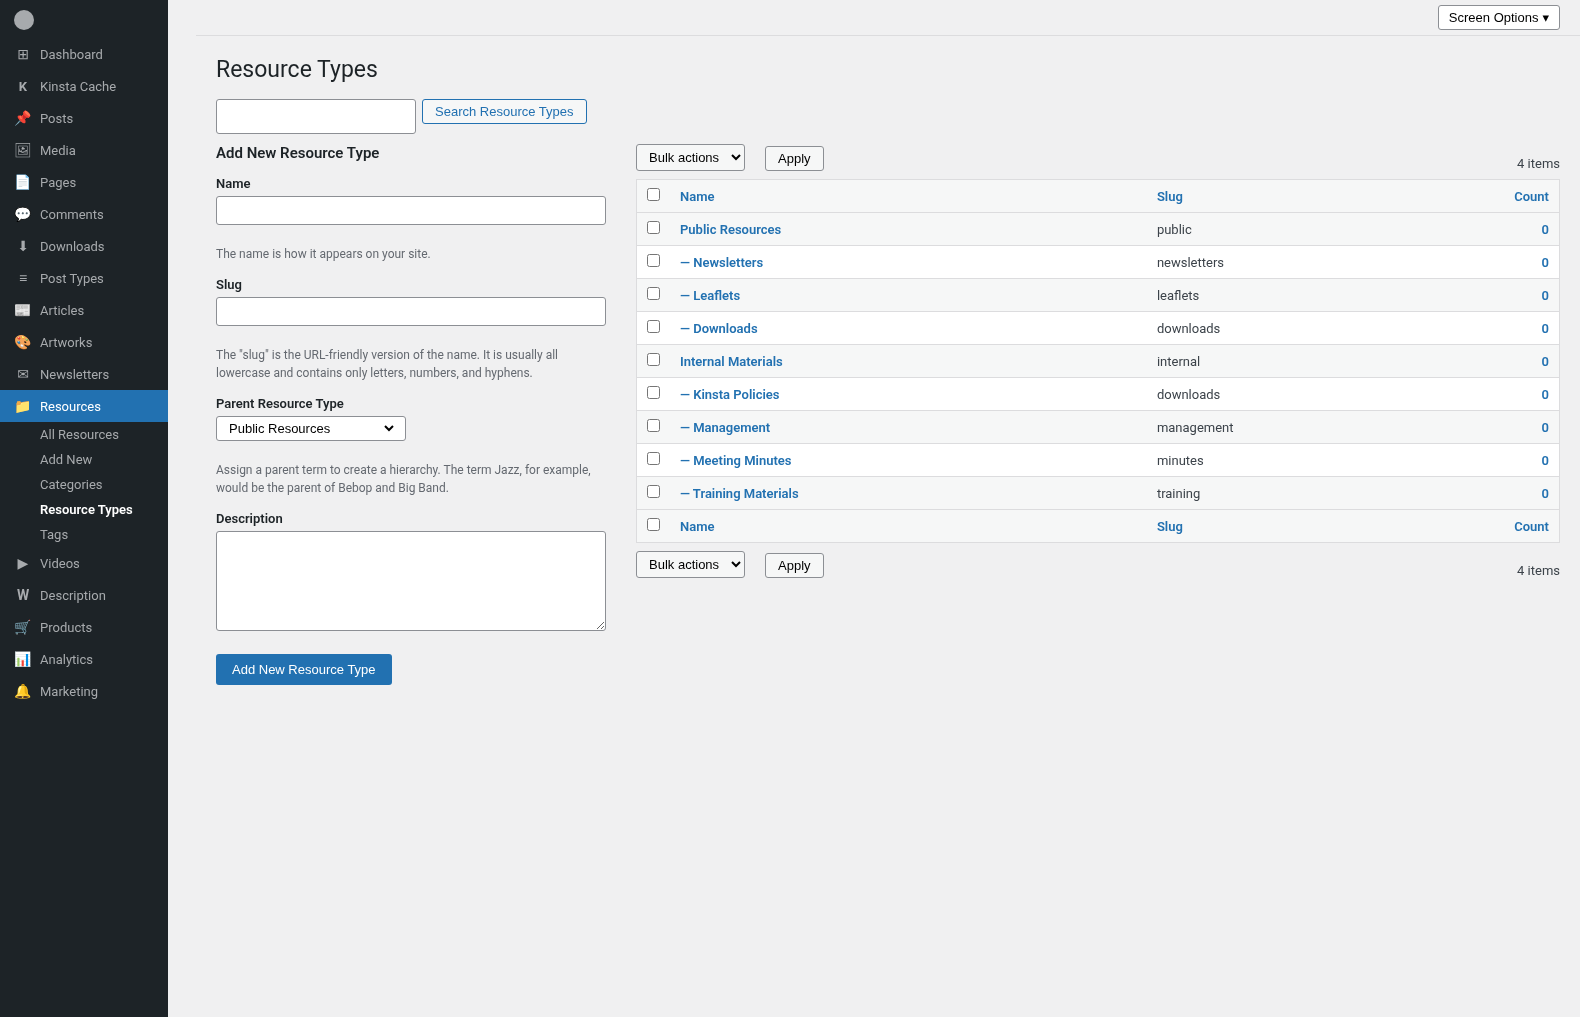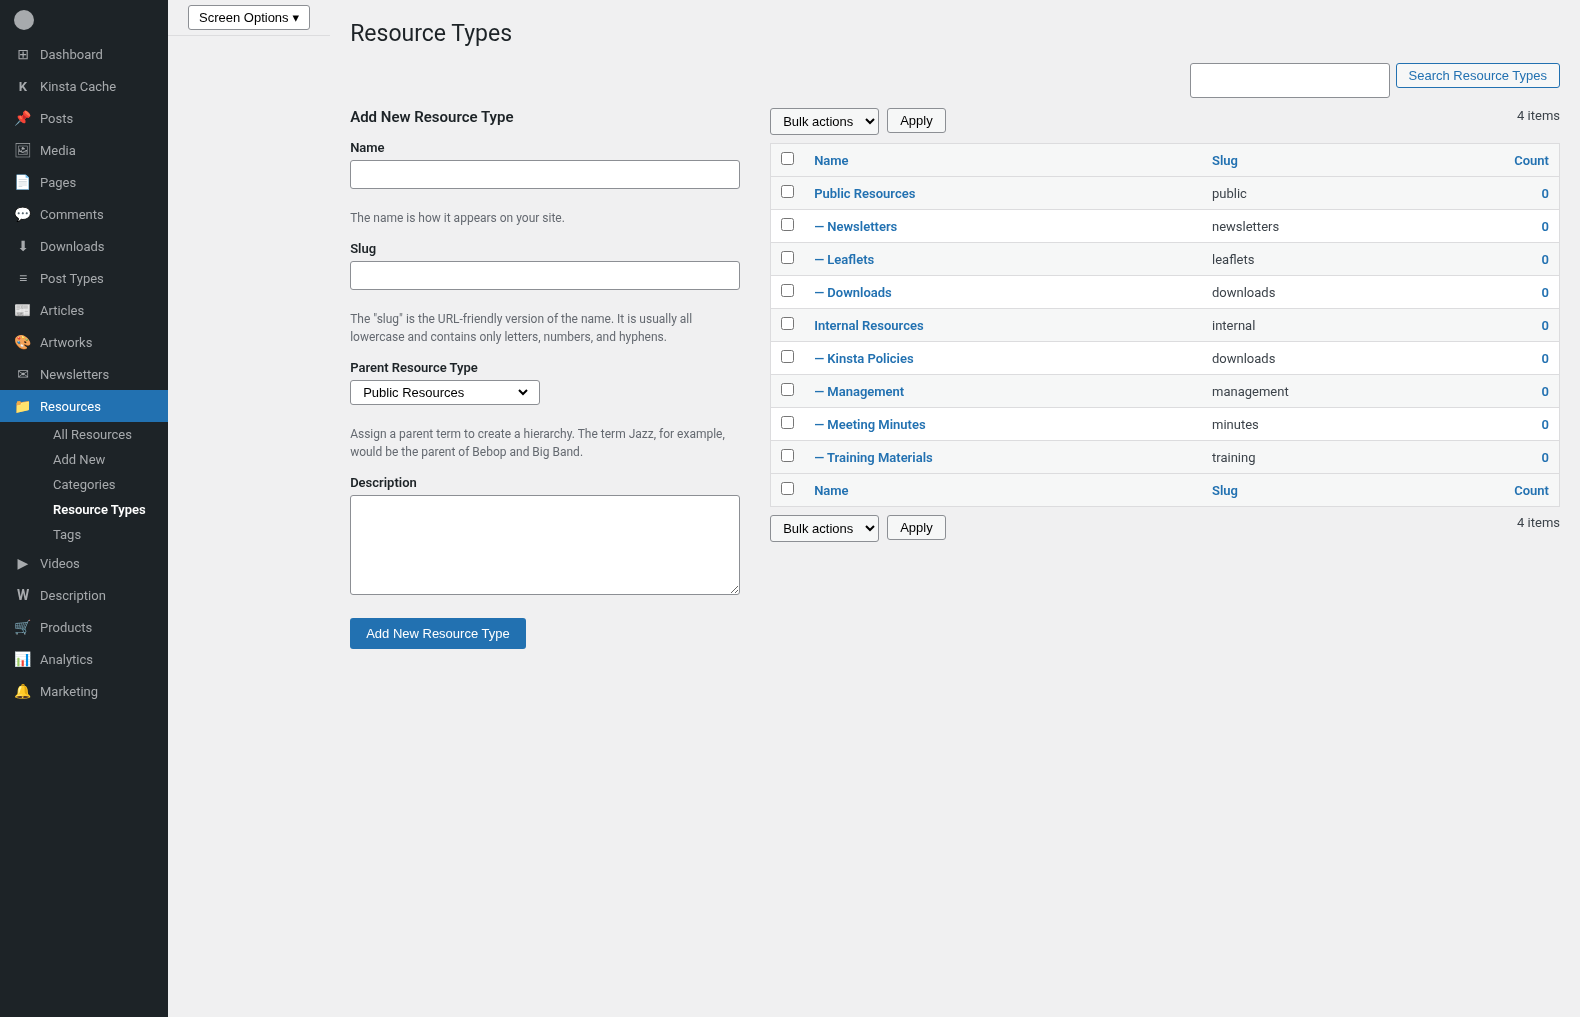--- a/index.html
+++ b/index.html
@@ -44,33 +44,34 @@
       width: 18px; height: 18px;
       flex-shrink: 0;
       display: flex; align-items: center; justify-content: center;
       font-size: 14px;
     }
     .sidebar-submenu {
       background: #1d2327;
     }
     .sidebar-submenu-item {
       display: block;
-      padding: 5px 14px 5px 53px;
+      padding: 5px 14px 5px 40px;
       color: #a7aaad;
       cursor: pointer;
       font-size: 13px;
     }
     .sidebar-submenu-item.active { color: #fff; font-weight: 600; }
 
     
     #main {
       flex: 1;
       overflow-y: auto;
       display: flex;
-      flex-direction: row;
+      flex-direction: column;
+      padding-left: 28px;
     }
     #topbar {
       background: #f0f0f1;
       display: flex;
       justify-content: flex-end;
       padding: 0 20px;
       height: 36px;
       align-items: center;
       border-bottom: 1px solid #dcdcde;
     }
@@ -93,21 +94,20 @@
 
     h1.page-title {
       font-size: 23px;
       font-weight: 400;
       color: #1d2327;
       margin-bottom: 16px;
     }
 
     .search-bar {
       display: flex;
-      justify-content: flex-end;
       gap: 6px;
       margin-bottom: 10px;
     }
     .search-bar input {
       border: 1px solid #8c8f94;
       border-radius: 3px;
       padding: 4px 8px;
       font-size: 13px;
       width: 200px;
     }
@@ -176,22 +176,22 @@
       cursor: pointer;
       margin-top: 6px;
     }
 
     
     .table-area {
       flex: 1;
     }
     .bulk-bar {
       display: flex;
-      align-items: flex-start;
-      gap: 8px;
+      align-items: flex-end;
+      gap: 20px;
       margin-bottom: 8px;
     }
     .bulk-select {
       border: 1px solid #8c8f94;
       border-radius: 3px;
       padding: 4px 8px;
       font-size: 13px;
       background: #f6f7f7;
       cursor: pointer;
     }
@@ -471,21 +471,21 @@
       <td>downloads</td>
       <td class="col-count">
         <a href="#">0</a>
       </td>
     </tr>
               <tr>
       <td class="col-check" style="text-align:center;">
         <input type="checkbox" style="">
       </td>
       <td>
-        <a href="#">Internal Resources</a>
+        <a href="#">Internal Materials</a>
       </td>
       <td>internal</td>
       <td class="col-count">
         <a href="#">0</a>
       </td>
     </tr>
               <tr>
       <td class="col-check" style="text-align:center;">
         <input type="checkbox" style="">
       </td>

